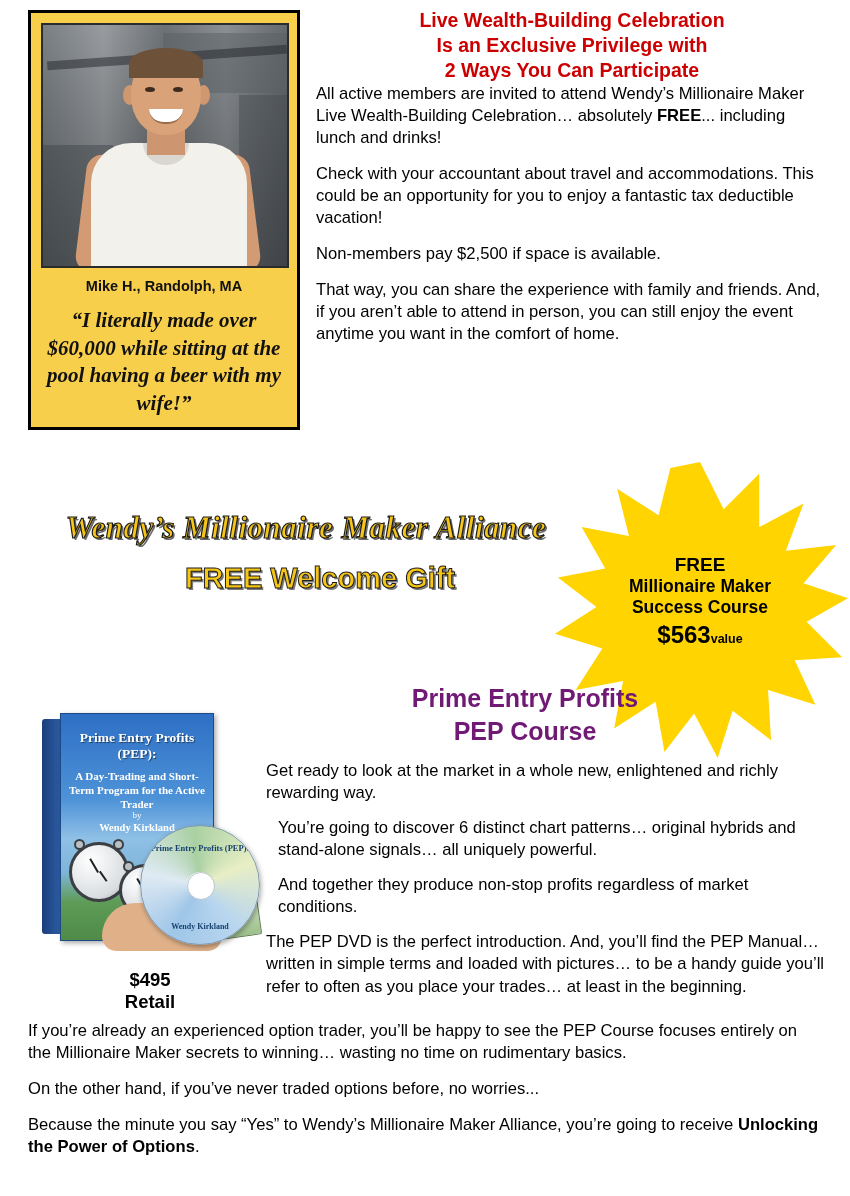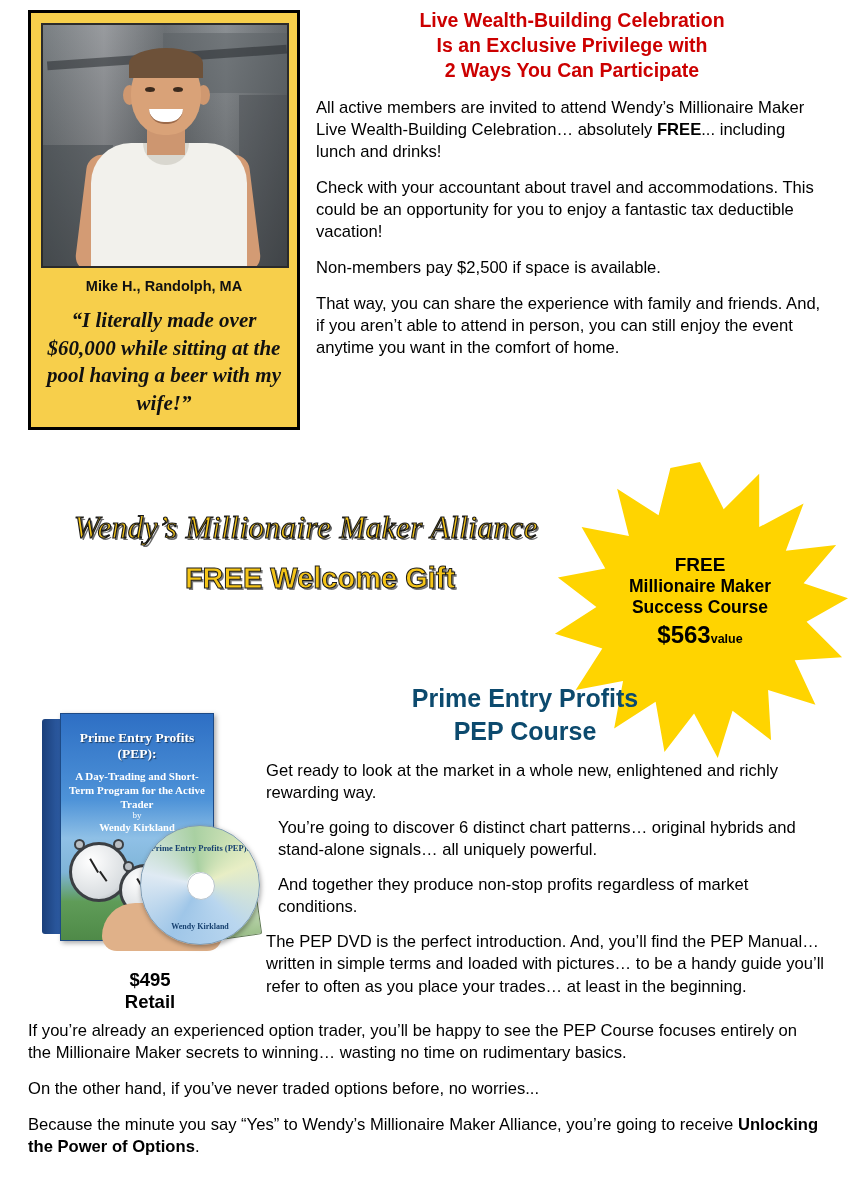--- a/index.html
+++ b/index.html
@@ -181,21 +181,21 @@
     left: 316px;
     top: 8px;
     width: 512px;
   }
   .head-red {
     color: #cc0000;
     font-size: 19.5px;
     font-weight: bold;
     text-align: center;
     line-height: 1.28;
-    margin: 0 0 14px 0;
+    margin: 0 0 0 0;
   }
   .body-p {
     font-size: 16.6px;
     line-height: 1.33;
     margin: 0 0 14px 0;
     color: #000000;
   }
   .body-p b { font-weight: bold; }
 
   
@@ -204,21 +204,21 @@
     width: 850px;
     height: 230px;
   }
   .alliance-title {
     position: absolute;
     left: 36px;
     top: 58px;
     width: 540px;
     text-align: center;
     font-family: "Liberation Serif", serif;
-    font-weight: normal;
+    font-weight: bold;
     font-style: italic;
     font-size: 31px;
     letter-spacing: 0.5px;
     color: #f5c518;
     -webkit-text-stroke: 1.2px #1a1a1a;
     text-shadow: 2px 2px 0 #6b6b6b;
     white-space: nowrap;
   }
   .welcome-gift {
     position: absolute;
@@ -276,21 +276,21 @@
   }
   .pep-title {
     position: absolute;
     left: 300px;
     top: 0px;
     width: 450px;
     text-align: center;
     font-size: 25px;
     font-weight: bold;
     line-height: 1.3;
-    color: #0c4a6e;
+    color: #701a75;
   }
 
   .book-art {
     position: absolute;
     left: 42px;
     top: 25px;
     width: 215px;
     height: 255px;
   }
   .book-spine {

